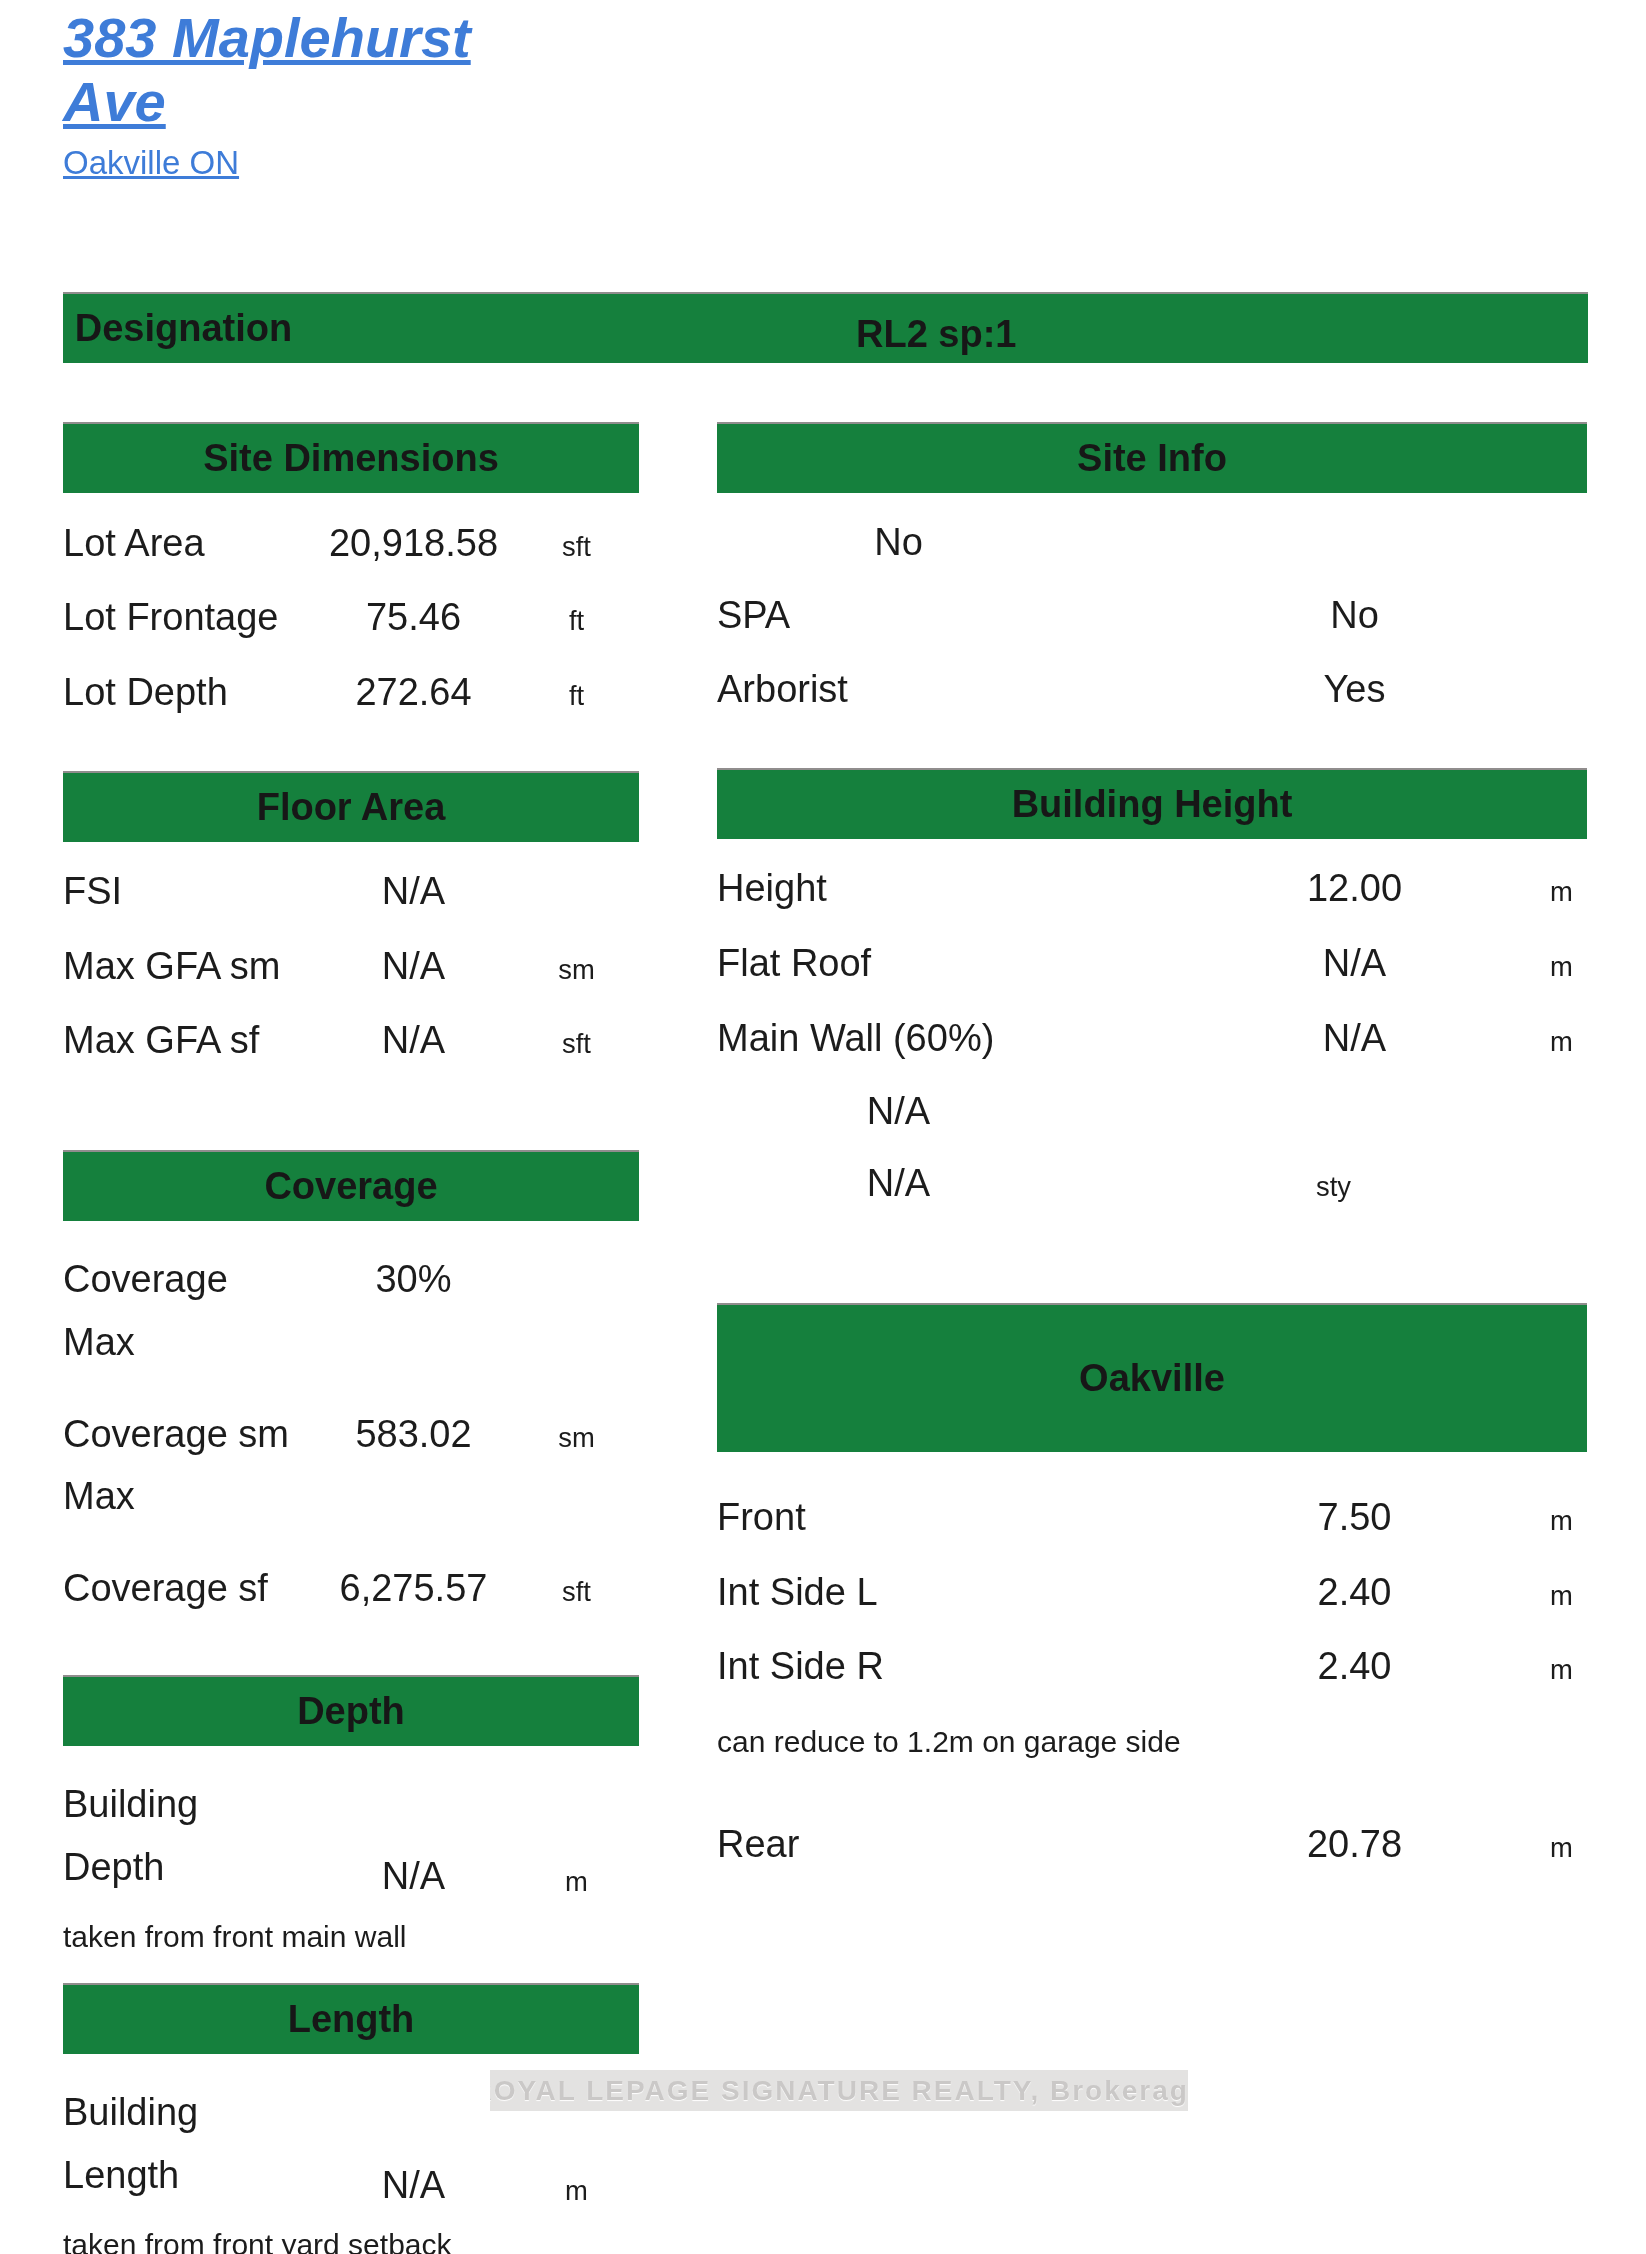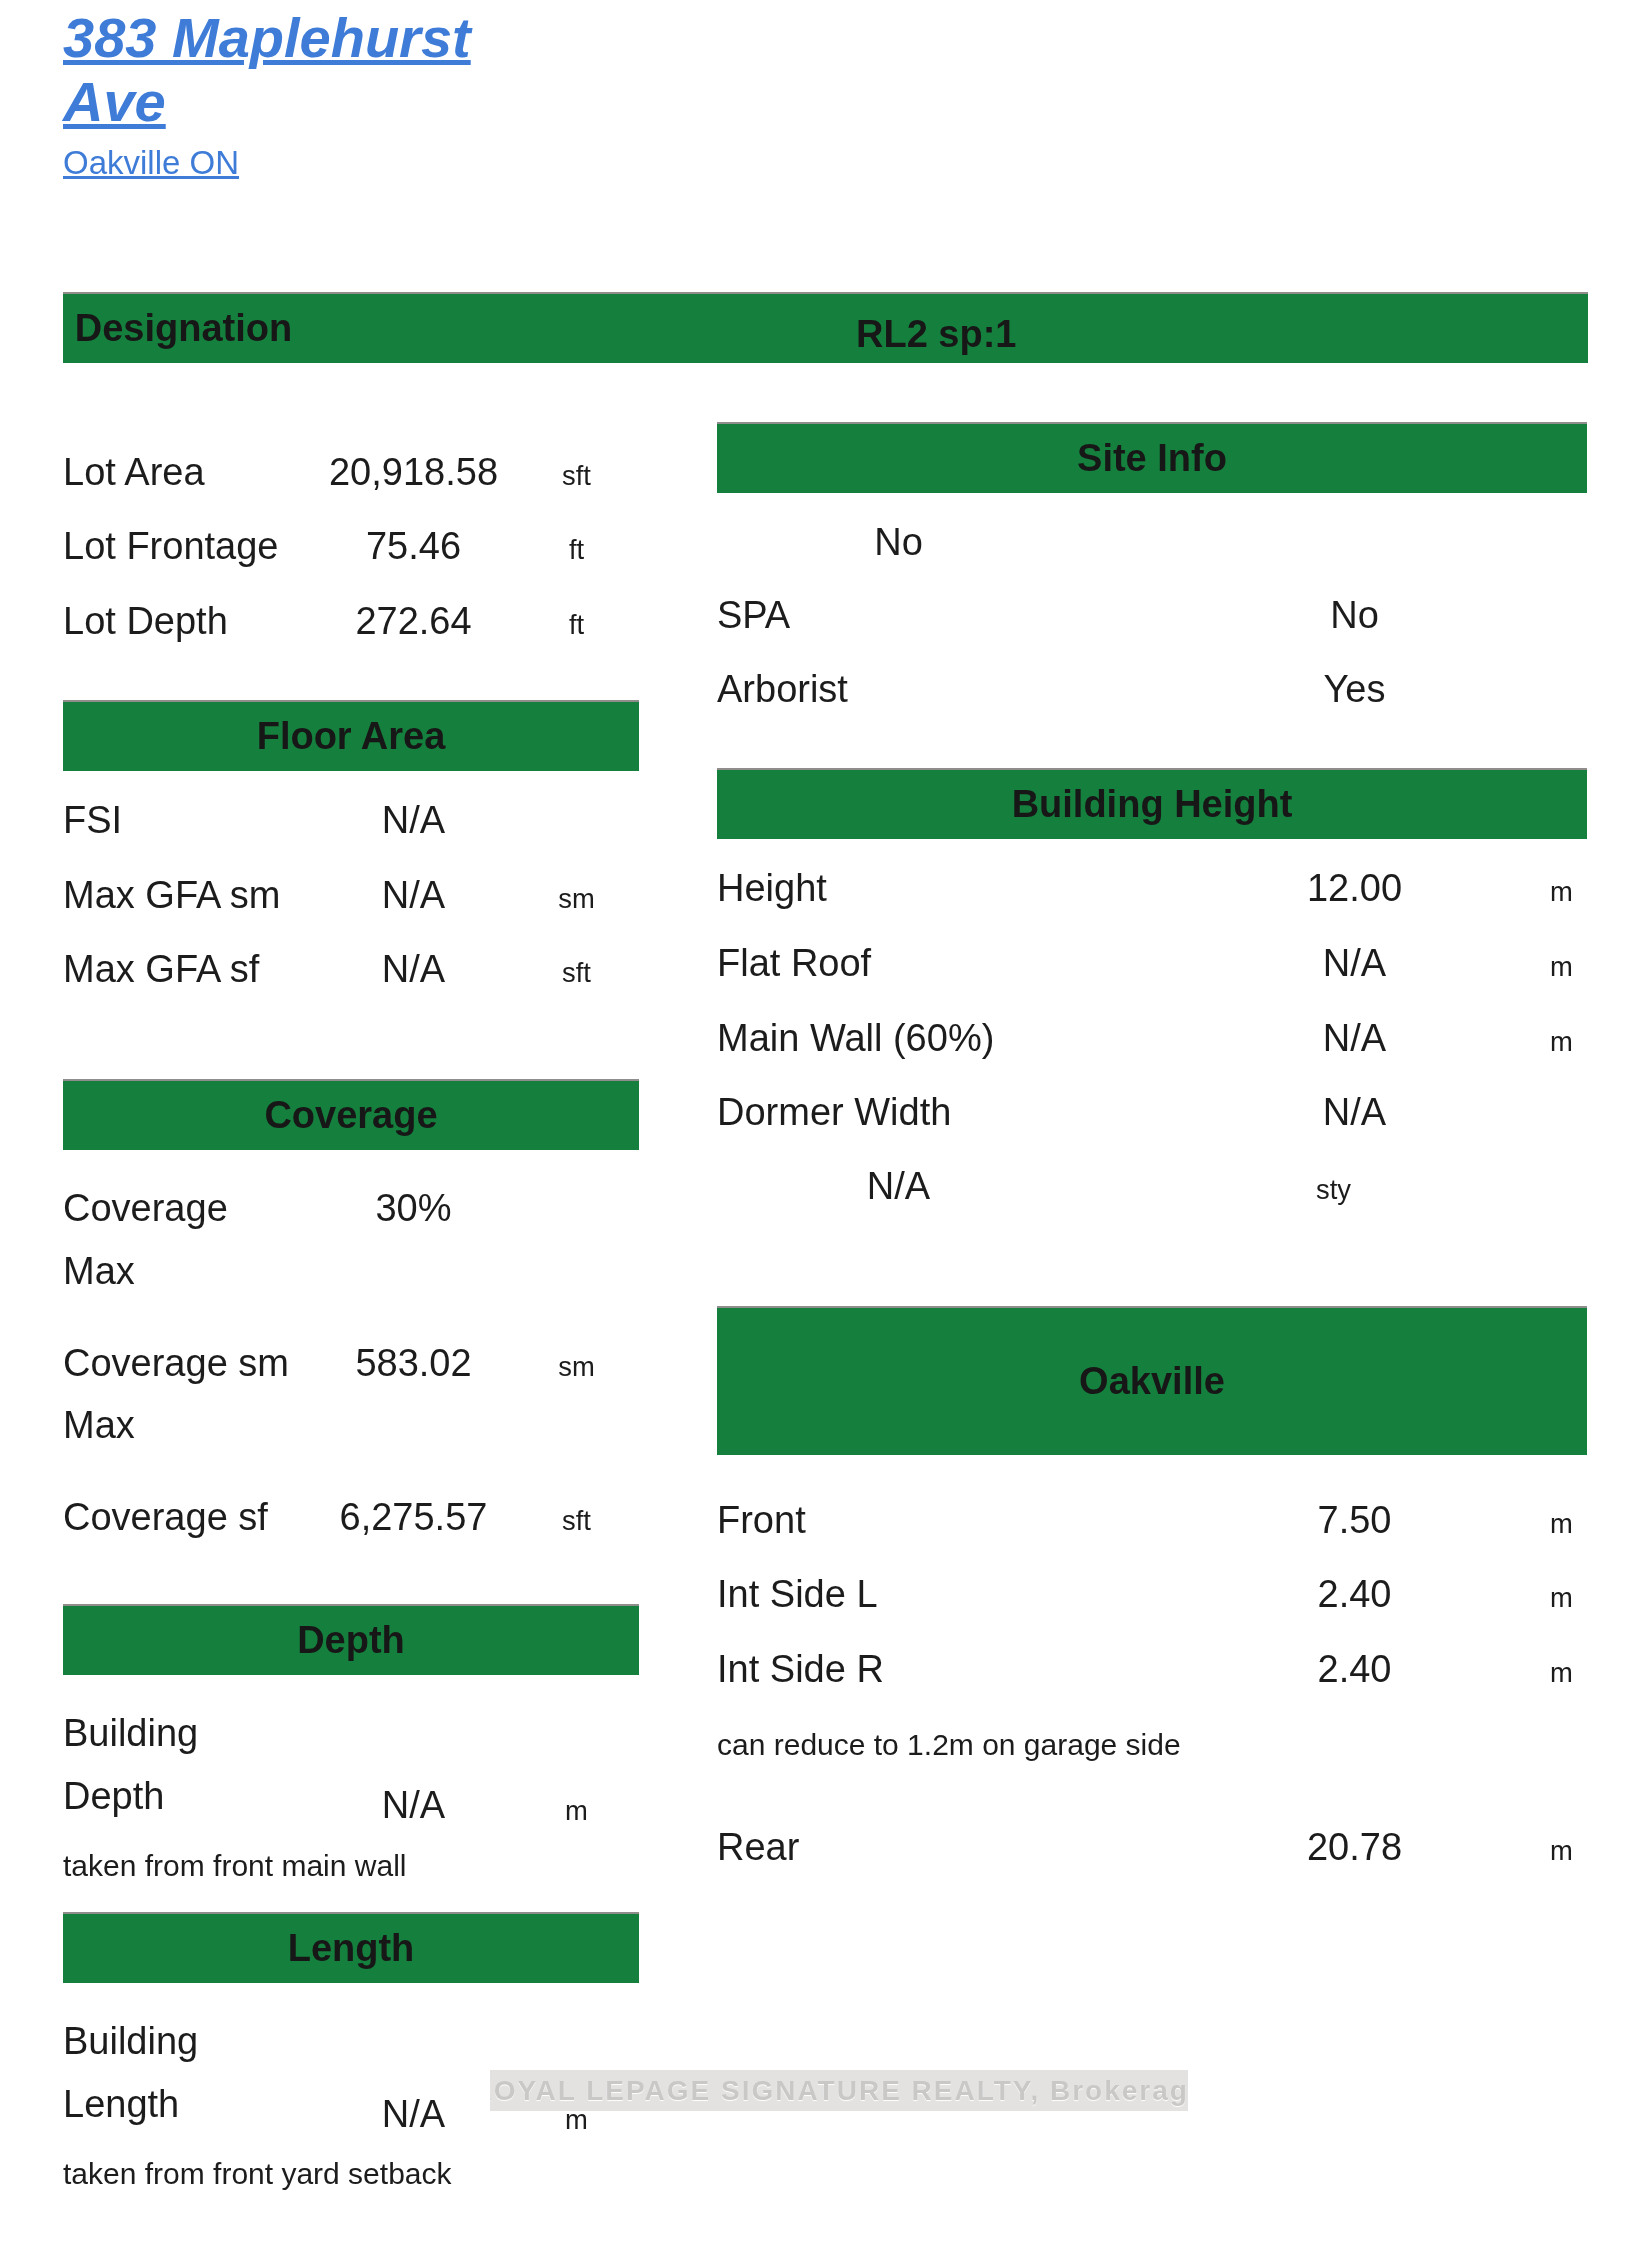--- a/index.html
+++ b/index.html
@@ -86,20 +86,23 @@
   <div class="bar designation">
     <span>Designation</span>
     <span class="dvalue">RL2 sp:1</span>
   </div>
 
   <div class="cols">
 
     <div class="col-left">
 
       <div class="section">
+        <div class="bar center">
+          <span>Site Dimensions</span>
+        </div>
         <div class="row first">
           <span class="lbl">Lot Area</span>
           <span class="val">20,918.58</span>
           <span class="unit">sft</span>
         </div>
         <div class="row">
           <span class="lbl">Lot Frontage</span>
           <span class="val">75.46</span>
           <span class="unit">ft</span>
         </div>
@@ -228,21 +231,20 @@
           <span class="lbl">Flat Roof</span>
           <span class="val">N/A</span>
           <span class="unit">m</span>
         </div>
         <div class="row">
           <span class="lbl">Main Wall (60%)</span>
           <span class="val">N/A</span>
           <span class="unit">m</span>
         </div>
         <div class="row">
-          <span class="lbl">Dormer Width</span>
           <span class="val">N/A</span>
           <span class="unit"></span>
         </div>
         <div class="row">
           <span class="val">N/A</span>
           <span class="unit">sty</span>
         </div>
       </div>
 
       <div class="section sec-set">

